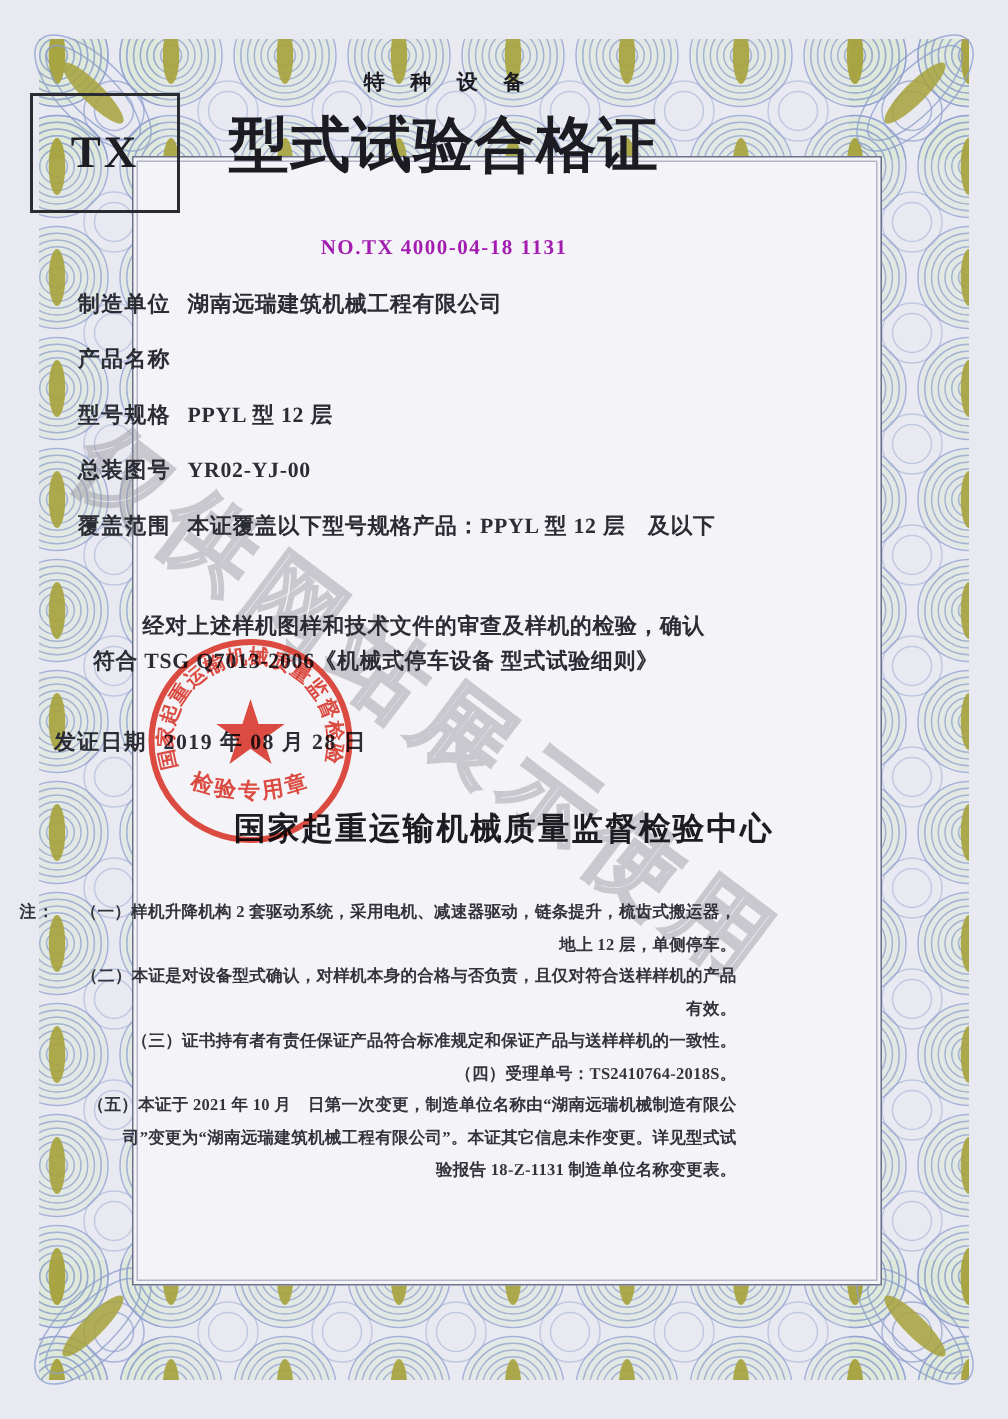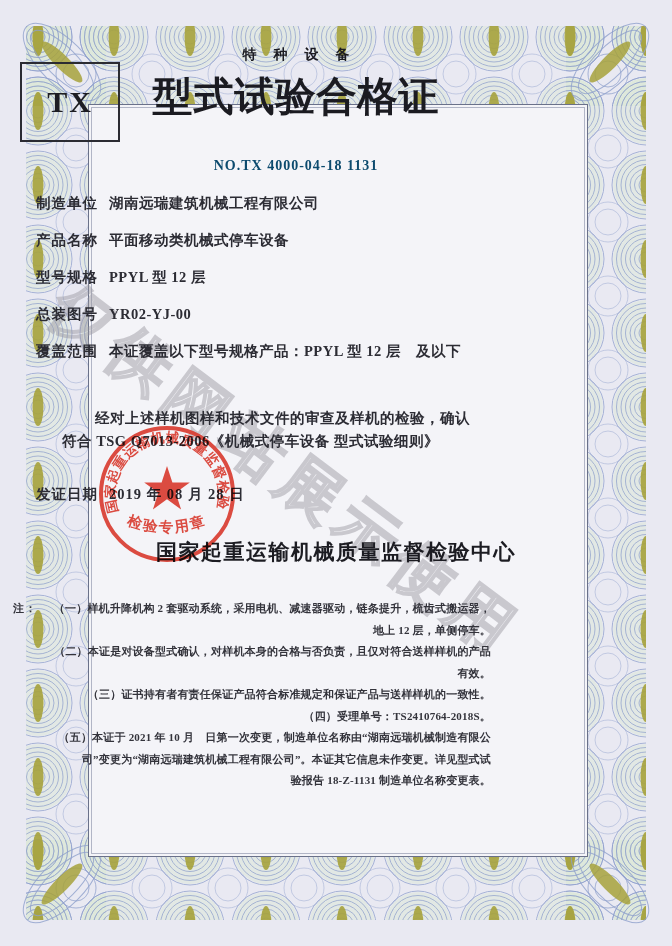--- a/index.html
+++ b/index.html
@@ -28,24 +28,24 @@
   .content { position: absolute; inset: 0; z-index: 4; }
 
   .tx-box {
     position: absolute; left: 20px; top: 62px; width: 100px; height: 80px;
     border: 2px solid #2b2b32; display: flex; align-items: center; justify-content: center;
     font-size: 30px; font-weight: 700; letter-spacing: 2px; color: #1d1d23;
   }
   .title-wrap { position: absolute; left: 112px; top: 46px; width: 368px; text-align: center; color: #1b1b21; }
   .subtitle { font-size: 14px; font-weight: 600; letter-spacing: 17px; text-indent: 17px; }
   .main-title { font-size: 40px; font-weight: 700; letter-spacing: 1px; margin-top: 5px; }
-  .cert-no { position: absolute; left: 112px; top: 158px; width: 368px; text-align: center; font-size: 14px; letter-spacing: 1px; color: #0c4a6e; font-weight: 600; }
+  .cert-no { position: absolute; left: 112px; top: 158px; width: 368px; text-align: center; font-size: 14px; letter-spacing: 1px; color: #a21caf; font-weight: 600; }
 
   .fields { position: absolute; left: 36px; top: 195px; width: 450px; }
-  .field-row { display: flex; margin-bottom: 20px; font-size: 14.5px; line-height: 17px; font-weight: 600; }
+  .field-row { display: flex; margin-bottom: 20px; font-size: 14.5px; line-height: 17px; font-weight: 600; margin-left: 16px; }
   .field-label { flex: none; width: 64px; margin-right: 9px; letter-spacing: 1px; }
   .field-value { letter-spacing: .5px; }
 
   .statement {
     position: absolute; left: 62px; top: 407px; width: 420px;
     font-size: 14.5px; line-height: 23px; font-weight: 600; text-indent: 33px; letter-spacing: .5px;
   }
   .date-row { position: absolute; left: 36px; top: 485px; display: flex; font-size: 14.5px; font-weight: 600; }
   .date-label { flex: none; width: 64px; margin-right: 9px; letter-spacing: 1px; }
   .date-value { letter-spacing: 1px; }
@@ -136,21 +136,20 @@
     </div>
     <div class="cert-no">NO.TX 4000-04-18 1131</div>
 
     <div class="fields">
       <div class="field-row">
         <span class="field-label">制造单位</span>
         <span class="field-value">湖南远瑞建筑机械工程有限公司</span>
       </div>
       <div class="field-row">
         <span class="field-label">产品名称</span>
-        <span class="field-value">平面移动类机械式停车设备</span>
       </div>
       <div class="field-row">
         <span class="field-label">型号规格</span>
         <span class="field-value">PPYL 型 12 层</span>
       </div>
       <div class="field-row">
         <span class="field-label">总装图号</span>
         <span class="field-value">YR02-YJ-00</span>
       </div>
       <div class="field-row">

